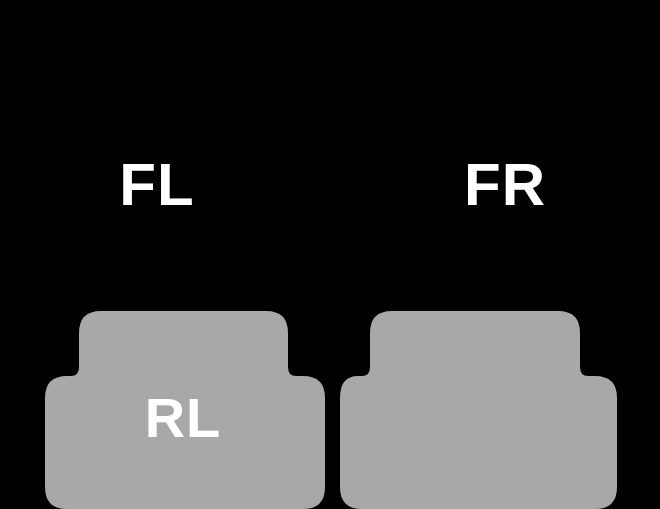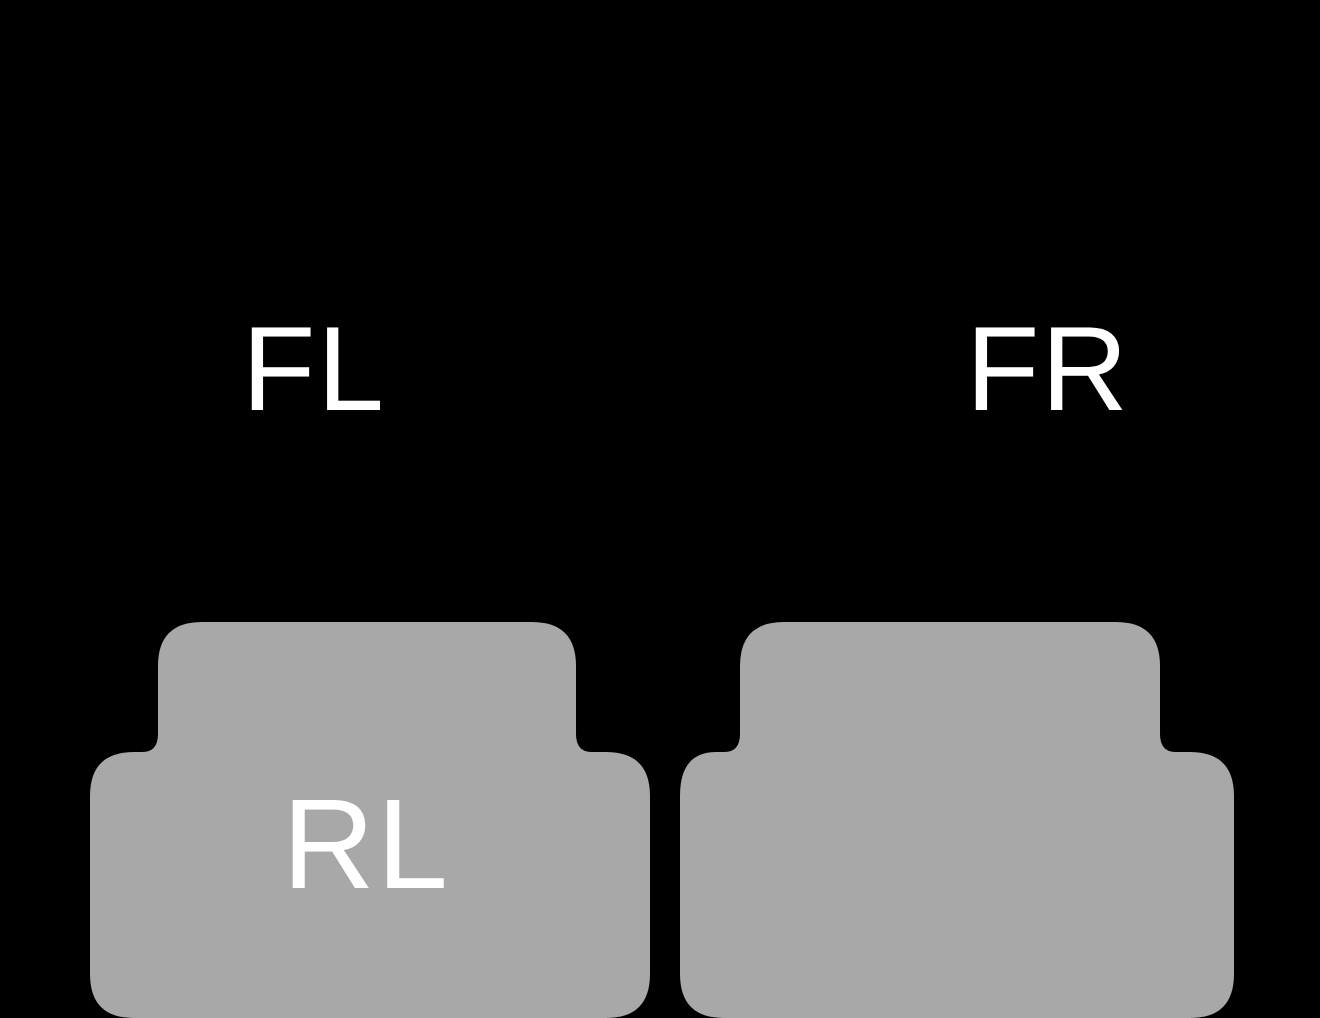--- a/index.html
+++ b/index.html
@@ -18,35 +18,35 @@
     position: absolute;
     left: 0;
     top: 0;
     width: 660px;
     height: 509px;
     display: block;
   }
   .pos-label {
     position: absolute;
     color: #fff;
-    font-weight: normal;
+    font-weight: bold;
     text-align: center;
     line-height: 1;
     letter-spacing: 1px;
     user-select: none;
   }
   .front-label {
     font-size: 60px;
     top: 155px;
     width: 120px;
   }
   #label-fl { left: 97px; }
-  #label-fr { left: 445px; text-align: right; }
+  #label-fr { left: 445px; }
   .rear-label {
-    font-size: 64px;
+    font-size: 56px;
     top: 390px;
     width: 120px;
   }
   #label-rl { left: 123px; }
   #label-rr { left: 418px; }
 </style>
 </head>
 <body>
 
 <div id="stage">

